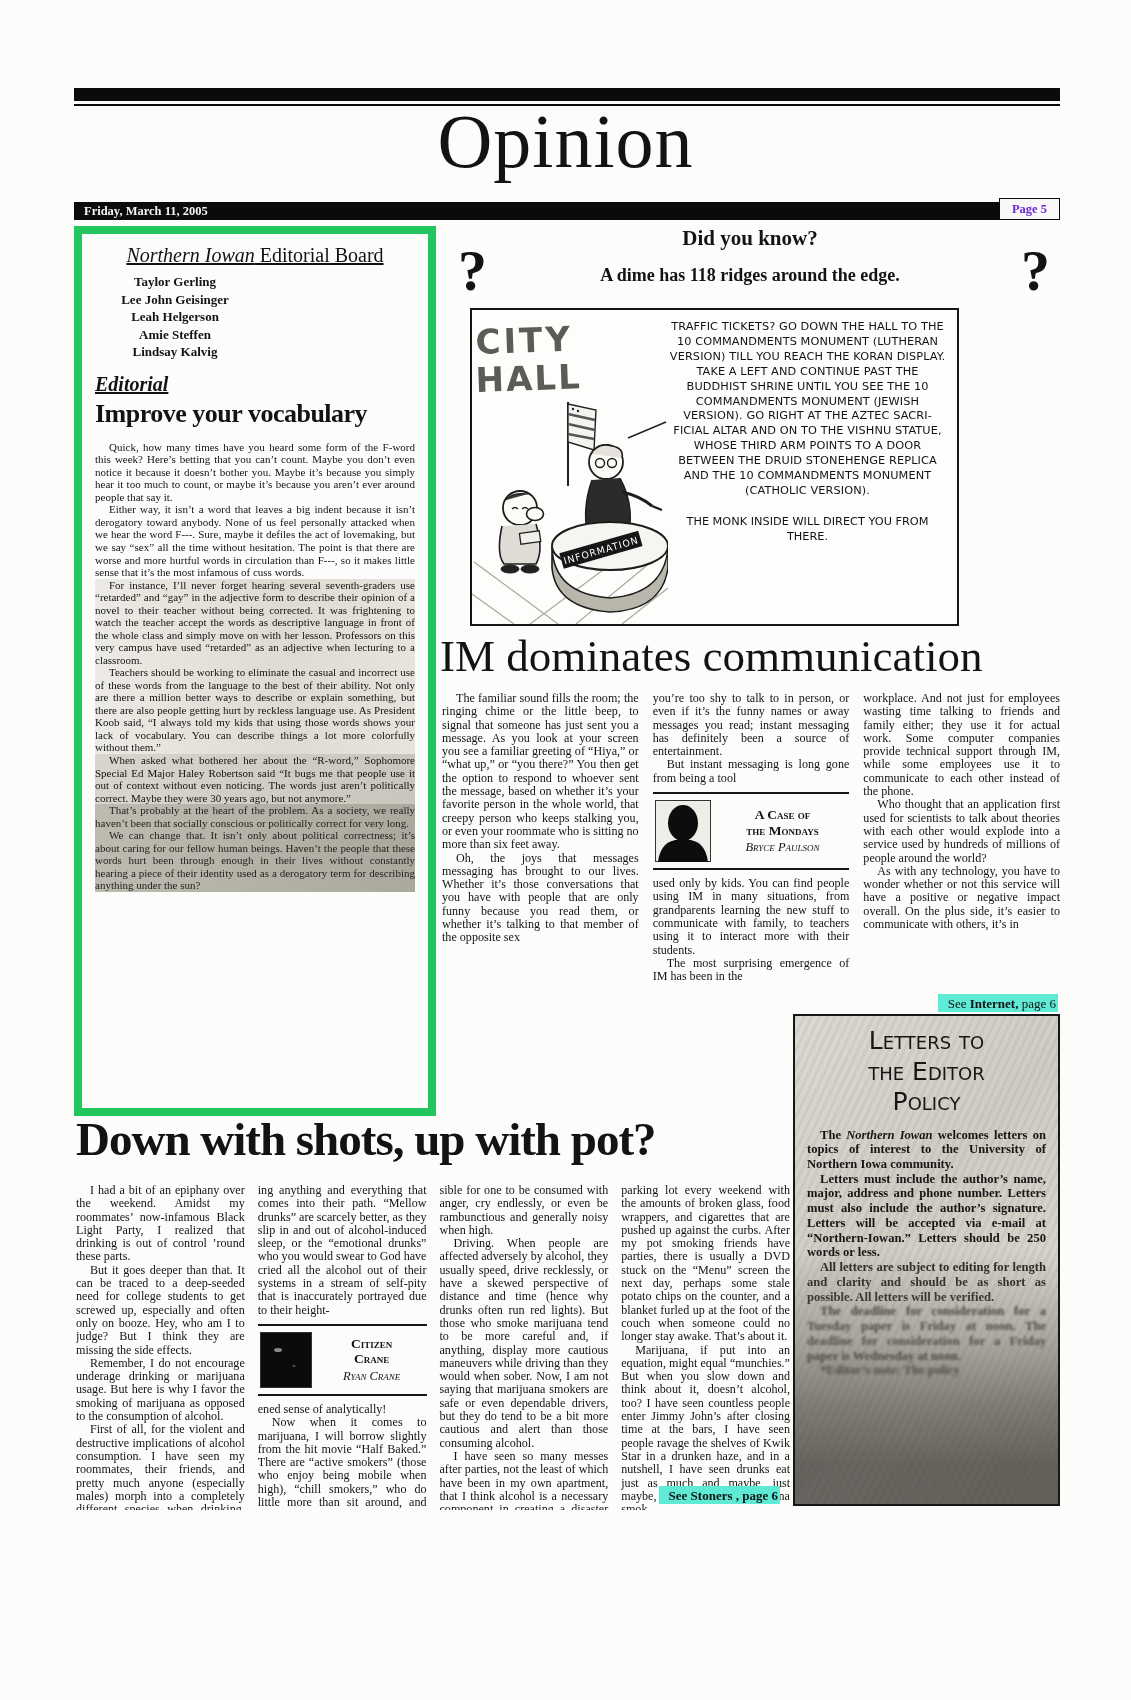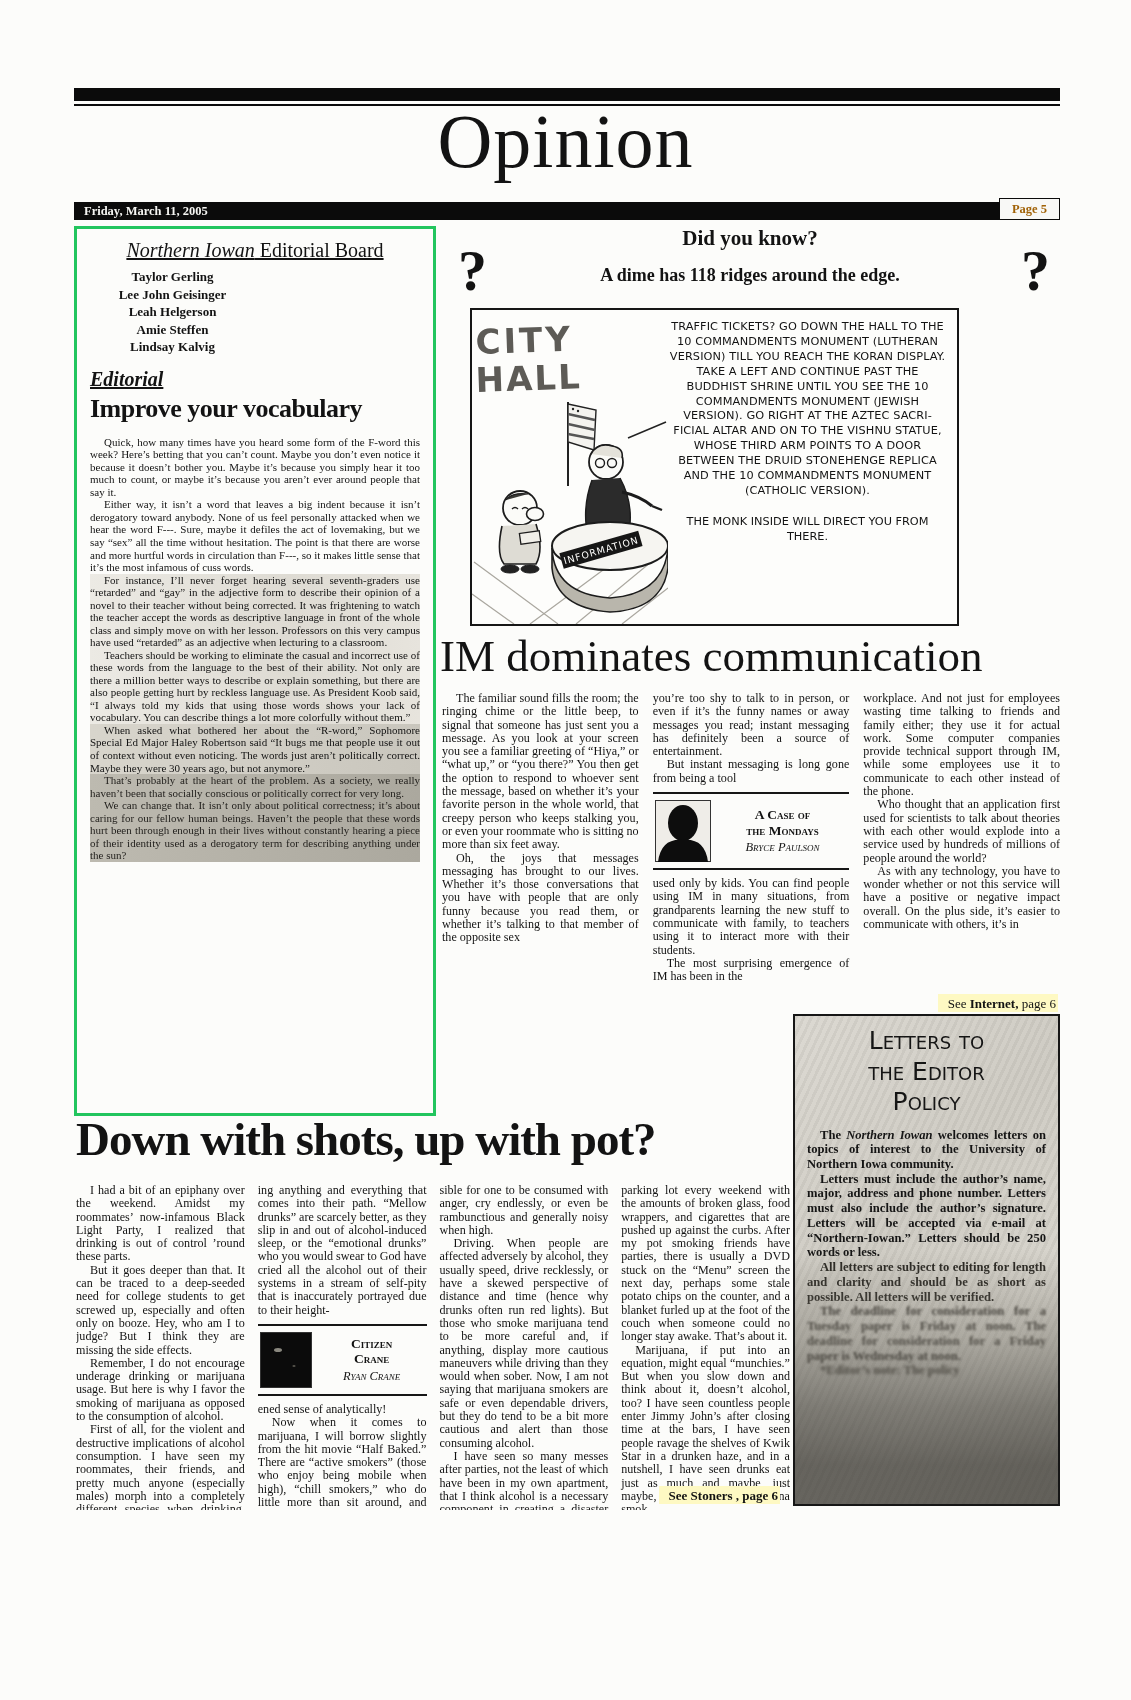--- a/index.html
+++ b/index.html
@@ -4,24 +4,24 @@
 <style>
   html,body{margin:0;padding:0;background:#e8e8e8;}
   .page{position:relative;width:1131px;height:1700px;background:#fcfcfa;margin:0 auto;
         font-family:"Liberation Serif",serif;color:#131313;overflow:hidden;}
   .rule{position:absolute;background:#0b0b0b;}
   .masthead-title{position:absolute;left:0;top:98px;width:100%;text-align:center;
         font-size:76px;font-weight:400;letter-spacing:1px;}
   .datebar{position:absolute;left:74px;top:202px;width:986px;height:18px;background:#0b0b0b;
         color:#f5f5f2;font-size:12.5px;font-weight:bold;line-height:18px;padding-left:10px;box-sizing:border-box;}
   .page-num{position:absolute;right:0;top:-4px;height:20px;line-height:20px;background:#f8f8f6;
-        color:#a16207;padding:0 12px;border:1.5px solid #0b0b0b;font-size:12.5px;font-weight:bold;}
-
-  
-  .edit-box{position:absolute;left:74px;top:226px;width:362px;height:890px;border:3px solid #22c55e;
+        color:#6d28d9;padding:0 12px;border:1.5px solid #0b0b0b;font-size:12.5px;font-weight:bold;}
+
+  
+  .edit-box{position:absolute;left:74px;top:226px;width:362px;height:890px;border:8px solid #22c55e;
         padding:8px 13px;box-sizing:border-box;}
   .board-title{text-align:center;font-size:20px;margin:2px 0 6px;text-decoration:underline;}
   .board-title .it{font-style:italic;}
   .board-names{display:flex;}
   .board-col{width:50%;text-align:center;font-size:13px;font-weight:600;line-height:1.35;}
   .kicker{font-size:20px;font-weight:bold;font-style:italic;text-decoration:underline;margin-top:12px;}
   .edit-headline{font-size:26px;font-weight:bold;letter-spacing:-0.5px;margin:3px 0 12px;}
   .edit-body p, .bodytxt p{margin:0;text-align:justify;text-indent:14px;}
   .edit-body p{font-size:11px;line-height:1.14;}
   .streak-1{background:linear-gradient(90deg,#eceae4,#dedbd3 60%,#e7e4dd);}
@@ -48,21 +48,21 @@
   .im-cols{position:absolute;left:442px;top:692px;width:618px;height:322px;display:flex;gap:14px;
         overflow:hidden;}
   .col{flex:1;min-width:0;}
   .bodytxt p{font-size:12.1px;line-height:1.1;}
   .noindent{text-indent:0 !important;}
   .byline-box{margin:7px 0;border-top:2px solid #161616;border-bottom:2px solid #161616;
         padding:6px 2px;display:flex;align-items:center;gap:7px;}
   .byline-text{flex:1;text-align:center;}
   .byline-title{font-variant:small-caps;font-weight:bold;font-size:13.5px;line-height:1.15;}
   .byline-author{font-variant:small-caps;font-style:italic;font-size:12.5px;margin-top:2px;}
-  .see-ref{position:absolute;bottom:2px;font-size:13px;background:#fef9c3;padding:2px 2px 0 10px;}
+  .see-ref{position:absolute;bottom:2px;font-size:13px;background:#5eead4;padding:2px 2px 0 10px;}
   .see-ref b{font-weight:bold;}
   .im-cols .see-ref{right:2px;}
 
   
   .pot-headline{position:absolute;left:76px;top:1112px;width:716px;font-size:47px;font-weight:bold;
         letter-spacing:-1px;white-space:nowrap;}
   .pot-cols{position:absolute;left:76px;top:1184px;width:714px;height:326px;display:flex;gap:13px;
         overflow:hidden;}
   .pot-cols .see-ref{right:10px;bottom:6px;font-weight:bold;}
 

